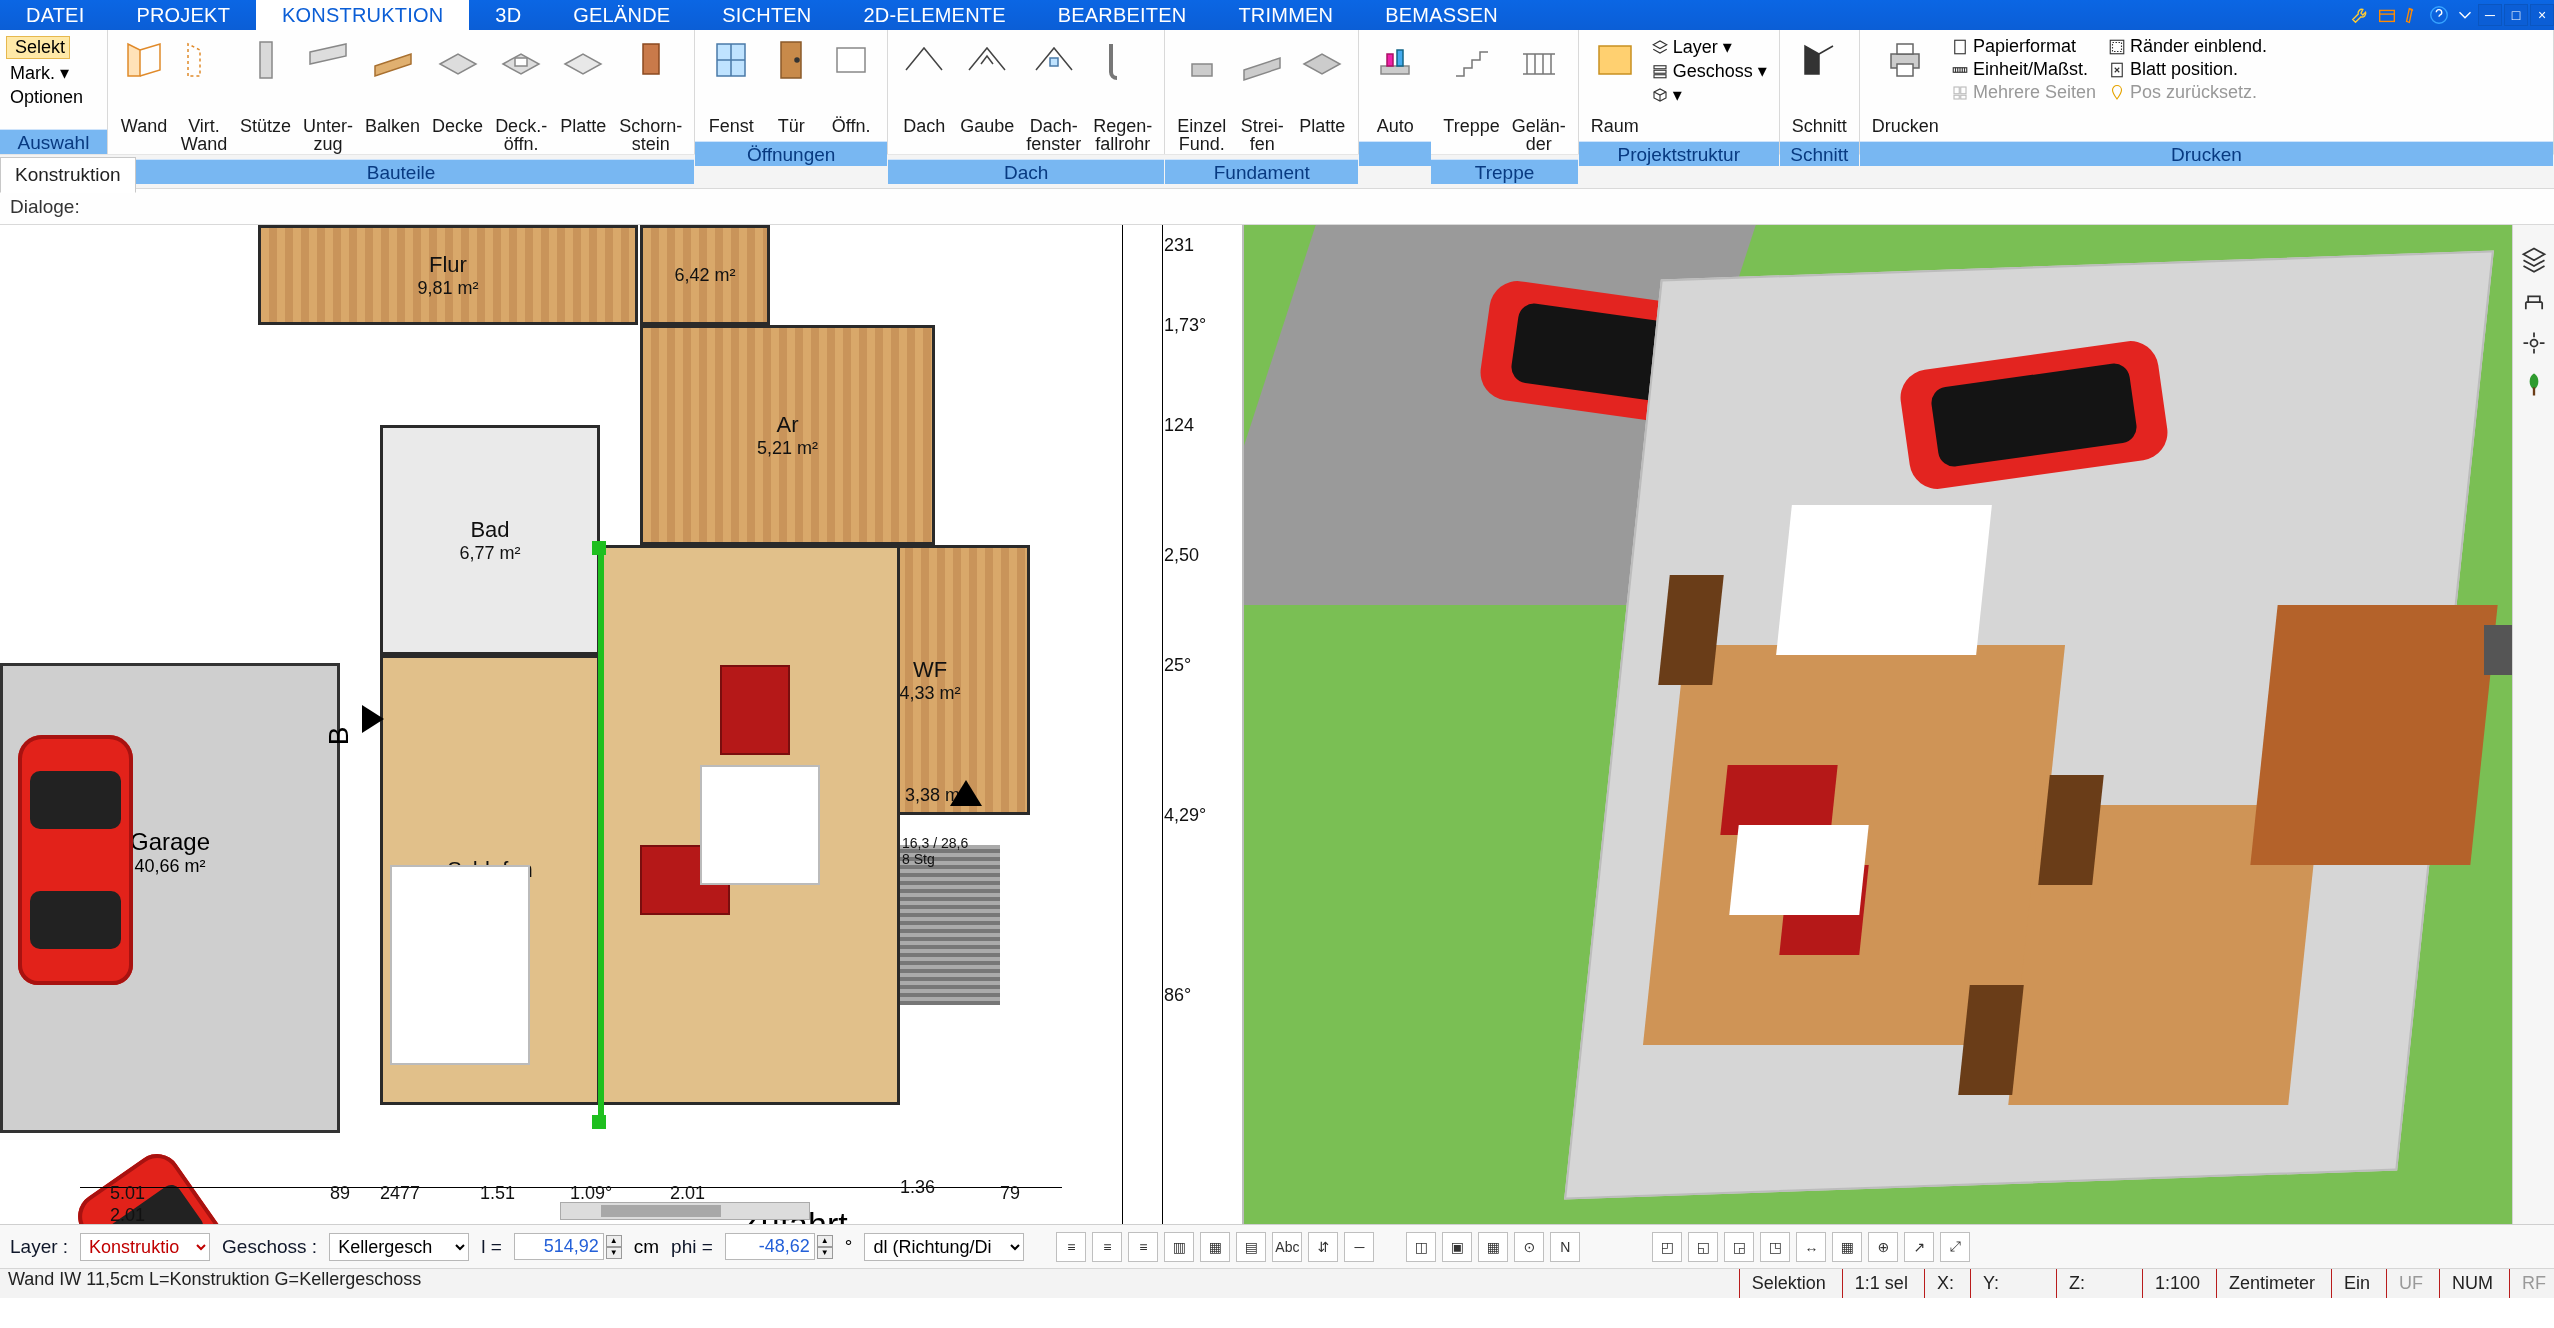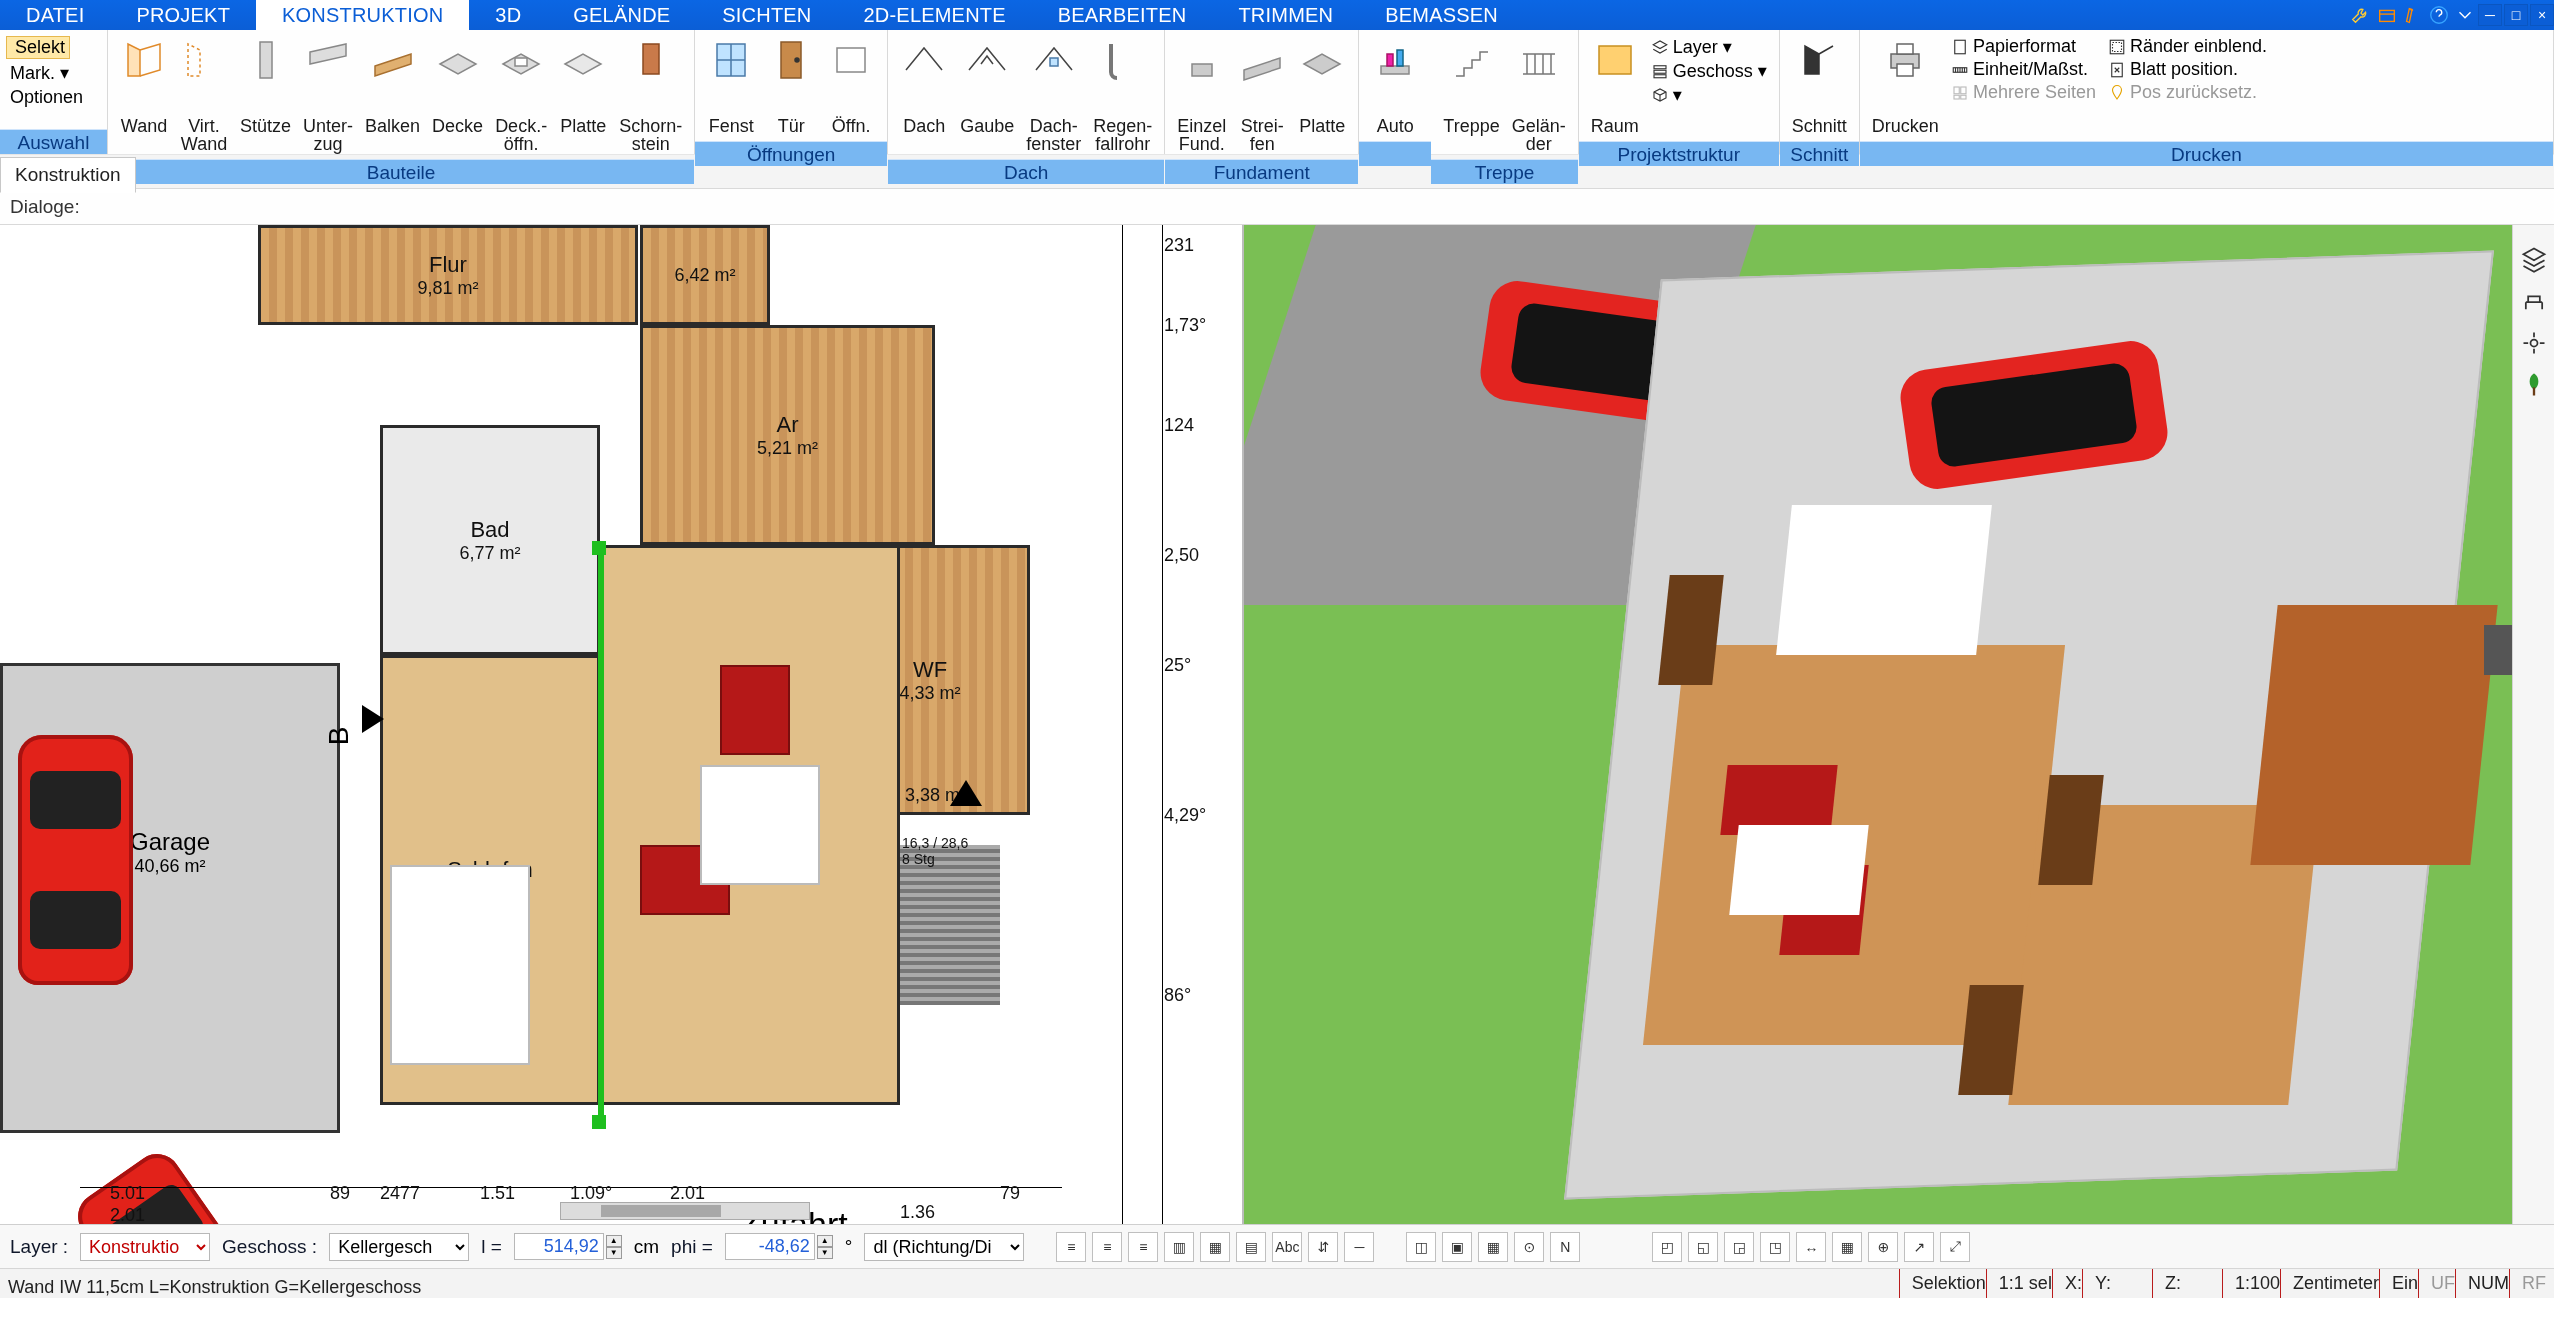--- a/index.html
+++ b/index.html
@@ -71,21 +71,21 @@
 .bottombar label { color:#0f172a; }
 .bottombar select, .bottombar input { font-size:18px; border:1px solid #b8b8b8; background:#fff; padding:2px 4px; }
 .bottombar .numwrap { display:flex; align-items:center; gap:2px; }
 .bottombar .numwrap input { width:90px; text-align:right; color:#2460d8; }
 .bottombar .spin { display:flex; flex-direction:column; }
 .bottombar .spin button { width:16px; height:12px; font-size:8px; line-height:8px; border:1px solid #9a9a9a; background:#eee; padding:0; }
 .iconstrip { display:flex; gap:6px; align-items:center; margin-left:20px; }
 .iconstrip .ib { width:30px; height:30px; background:#fff; border:1px solid #bfbfbf; cursor:pointer; display:flex; align-items:center; justify-content:center; font-size:14px; color:#333; }
 
 
-.statusbar { height:30px; background:#f3f3f3; border-top:1px solid #d6d6d6; display:flex; align-items:flex-end; padding:0 8px; font-size:18px; color:#222; }
+.statusbar { height:30px; background:#f3f3f3; border-top:1px solid #d6d6d6; display:flex; align-items:flex-start; padding:0 8px; font-size:18px; color:#222; gap:16px; }
 .statusbar .seg { border-left:1px solid #b91c1c; padding-left:12px; height:100%; display:flex; align-items:center; }
 .statusbar .fill { flex:1; }
 
 
 svg { stroke:#333; fill:none; stroke-width:1.5; }
 .menubar svg { stroke:#fff; }
 </style>
 </head>
 <body>
 
@@ -611,21 +611,21 @@
 
       <div style="position:absolute;left:80px;right:180px;top:962px;height:2px;border-top:1px solid #000"></div>
       <div class="dims" style="left:110px; top:958px">5.01</div>
       <div class="dims" style="left:110px; top:980px">2.01</div>
       <div class="dims" style="left:330px; top:958px">89</div>
       <div class="dims" style="left:380px; top:958px">2477</div>
       <div class="dims" style="left:480px; top:958px">1.51</div>
       <div class="dims" style="left:570px; top:958px">1.09°</div>
       <div class="dims" style="left:670px; top:958px">2.01</div>
 
-      <div class="dims" style="left:900px; top:977px">1.36</div>
+      <div class="dims" style="left:900px; top:952px">1.36</div>
       <div class="dims" style="left:1000px;top:958px">79</div>
 
       <div style="position:absolute;left:560px;bottom:4px;width:250px;height:18px;background:#dcdcdc;border:1px solid #aaa">
         <div style="position:absolute;left:40px;top:2px;width:120px;height:12px;background:#a8a8a8"></div>
       </div>
     </div>
   </div>
 
   <div class="view3d">
     <div class="ground3d"></div>

